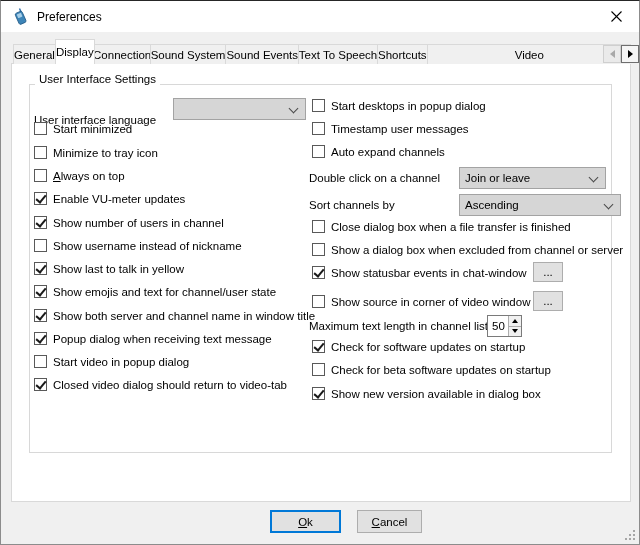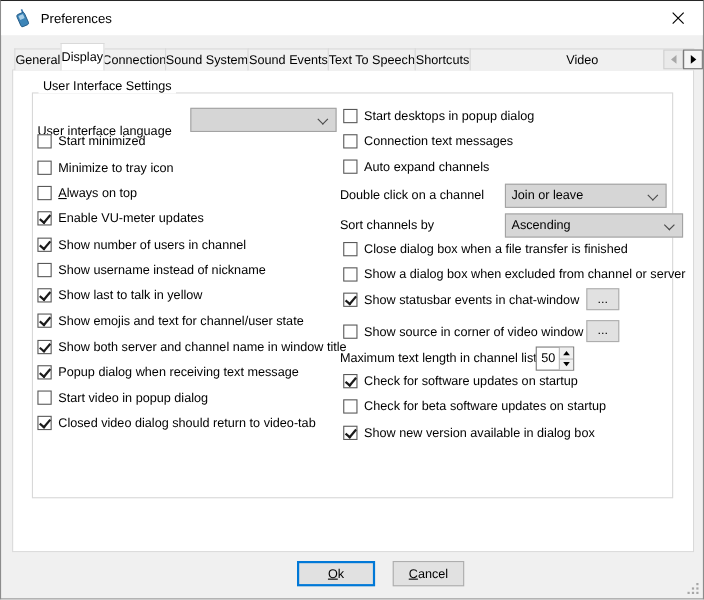--- a/index.html
+++ b/index.html
@@ -166,21 +166,21 @@
     <span class="cb checked"></span>
     <span>Closed video dialog should return to video-tab</span>
   </div>
 
   <div class="row" style="left:311px;top:97px">
     <span class="cb"></span>
     <span>Start desktops in popup dialog</span>
   </div>
   <div class="row" style="left:311px;top:120px">
     <span class="cb"></span>
-    <span>Connection text messages</span>
+    <span>Timestamp user messages</span>
   </div>
   <div class="row" style="left:311px;top:143px">
     <span class="cb"></span>
     <span>Auto expand channels</span>
   </div>
 
   <span class="lbl" style="left:308px;top:170px">Double click on a channel</span>
   <div class="combo" style="left:458px;top:166px;width:147px">
     <span>Join or leave</span>
     <span class="chev"></span>

